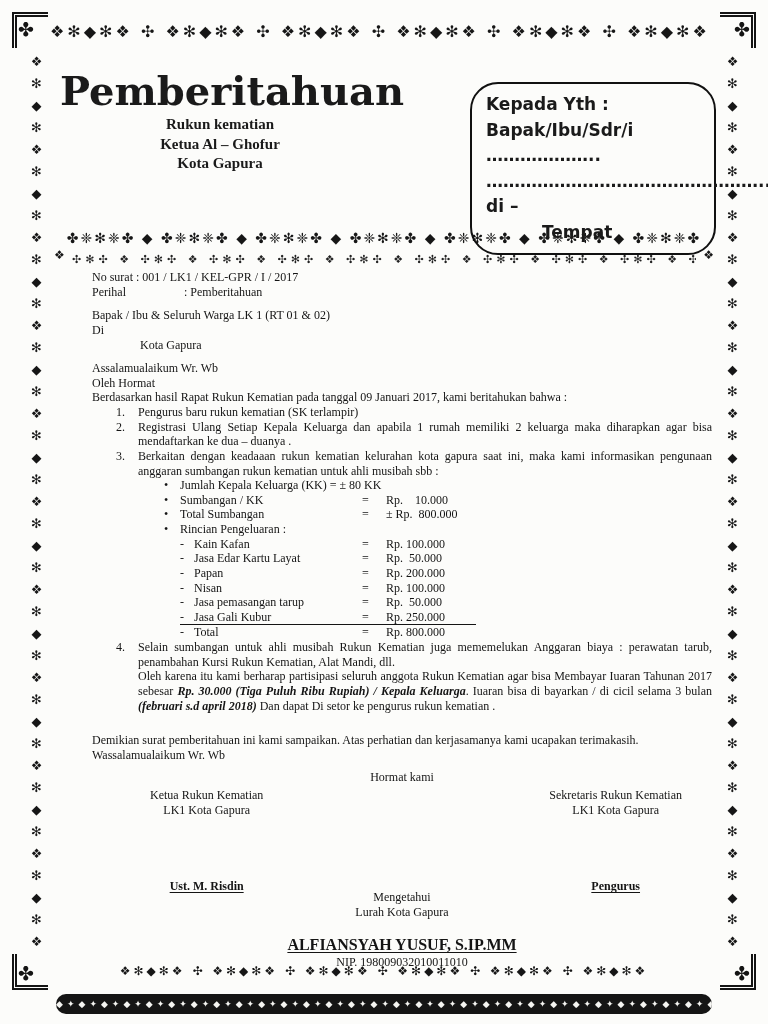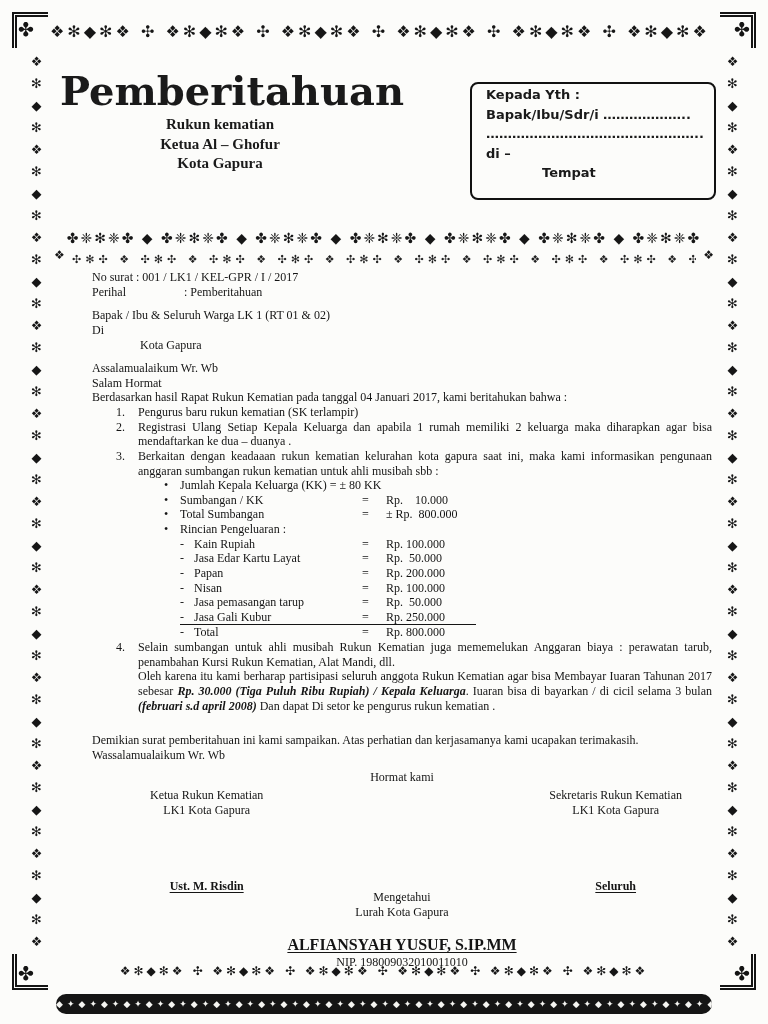--- a/index.html
+++ b/index.html
@@ -36,22 +36,22 @@
   .body-corner.l { left: 54px; }
   .body-corner.r { right: 54px; }
 
   
   .header { position: absolute; top: 56px; left: 56px; right: 52px; height: 166px; }
   .head-left { position: absolute; left: 4px; top: 14px; width: 320px; text-align: center; }
   .title { font-family: "DejaVu Serif", serif; font-weight: 700; font-size: 40px; line-height: 1.05; white-space: nowrap; }
   .org { font-size: 15px; font-weight: 700; line-height: 1.3; }
   .org-first { margin-top: 3px; }
   .address-box { position: absolute; top: 26px; right: 0; width: 246px; min-height: 118px;
-                 border: 2.5px solid #111; border-radius: 8px; padding: 1px 14px;
-                 font-family: "DejaVu Sans", sans-serif; font-weight: 700; font-size: 13px; line-height: 1.5; }
+                 border: 2.5px solid #111; border-radius: 28px; padding: 8px 14px;
+                 font-family: "DejaVu Sans", sans-serif; font-weight: 700; font-size: 17px; line-height: 1.5; }
   .address-box .indent { padding-left: 56px; }
 
   
   .letter { position: absolute; top: 270px; left: 92px; right: 56px; font-size: 12px; line-height: 1.22; color: #141414; }
   .center { text-align: center; }
   .heading { line-height: 1.35; margin-bottom: 8px; font-size: 12.5px; }
   .meta { margin-bottom: 9px; }
   .plabel { display: inline-block; width: 92px; }
   .block { margin-bottom: 9px; }
   .kg-indent { padding-left: 48px; }
@@ -130,22 +130,22 @@
       <div><span class="plabel">Perihal</span><span>: Pemberitahuan</span></div>
     </div>
 
     <div class="block">
       <div>Bapak / Ibu &amp; Seluruh Warga LK 1 (RT 01 &amp; 02)</div>
       <div>Di</div>
       <div class="kg-indent">Kota Gapura</div>
     </div>
 
     <div>Assalamualaikum Wr. Wb</div>
-    <div>Salam Hormat</div>
-    <div class="jpara">Berdasarkan hasil Rapat Rukun Kematian pada tanggal 04 Januari 2017, kami beritahukan bahwa :</div>
+    <div>Oleh Hormat</div>
+    <div class="jpara">Berdasarkan hasil Rapat Rukun Kematian pada tanggal 09 Januari 2017, kami beritahukan bahwa :</div>
 
     <div class="nrow">
       <span class="nno">1.</span>
       <div class="nbody">Pengurus baru rukun kematian (SK terlampir)</div>
     </div>
     <div class="nrow">
       <span class="nno">2.</span>
       <div class="nbody">Registrasi Ulang Setiap Kepala Keluarga dan apabila 1 rumah memiliki 2 keluarga maka diharapkan agar bisa mendaftarkan ke dua – duanya .</div>
     </div>
     <div class="nrow">
@@ -170,21 +170,21 @@
           <span class="mamt">± Rp.  800.000</span>
         </div>
         <div class="brow">
           <span class="bul">•</span>
           <span>Rincian Pengeluaran :</span>
         </div>
 
         <div class="dashes">
           <div class="drow">
             <span class="dash">-</span>
-            <span class="dlabel">Kain Rupiah</span>
+            <span class="dlabel">Kain Kafan</span>
             <span class="meq">=</span>
             <span class="mamt">Rp. 100.000</span>
           </div>
           <div class="drow">
             <span class="dash">-</span>
             <span class="dlabel">Jasa Edar Kartu Layat</span>
             <span class="meq">=</span>
             <span class="mamt">Rp.  50.000</span>
           </div>
           <div class="drow">
@@ -219,40 +219,40 @@
           </div>
         </div>
       </div>
     </div>
 
     <div class="nrow">
       <span class="nno">4.</span>
       <div class="nbody">
         <div class="jpara">Selain sumbangan untuk ahli musibah Rukun Kematian juga mememelukan Anggaran biaya : perawatan tarub, penambahan Kursi Rukun Kematian, Alat Mandi, dll.</div>
         <div class="jpara">
-          <span>Oleh karena itu kami berharap partisipasi seluruh anggota Rukun Kematian agar bisa Membayar Iuaran Tahunan 2017 sebesar </span><span class="bi">Rp. 30.000 (Tiga Puluh Ribu Rupiah) / Kepala Keluarga</span><span>.  Iuaran bisa di bayarkan / di cicil selama 3 bulan </span><span class="bi">(februari s.d april 2008)</span><span> Dan dapat Di setor ke pengurus rukun kematian .</span>
+          <span>Oleh karena itu kami berharap partisipasi seluruh anggota Rukun Kematian agar bisa Membayar Iuaran Tahunan 2017 sebesar </span><span class="bi">Rp. 30.000 (Tiga Puluh Ribu Rupiah) / Kepala Keluarga</span><span>.  Iuaran bisa di bayarkan / di cicil selama 3 bulan </span><span class="bi">(februari s.d april 2018)</span><span> Dan dapat Di setor ke pengurus rukun kematian .</span>
         </div>
       </div>
     </div>
 
     <div class="closing">Demikian surat pemberitahuan ini kami sampaikan. Atas perhatian dan kerjasamanya kami ucapakan terimakasih.</div>
     <div>Wassalamualaikum Wr. Wb</div>
 
     <div class="hormat center">Hormat kami</div>
 
     <div class="sigrow">
       <div class="sigcol">
         <div>Ketua Rukun Kematian</div>
         <div>LK1 Kota Gapura</div>
         <div class="signame">Ust. M. Risdin</div>
       </div>
       <div class="sigcol">
         <div>Sekretaris Rukun Kematian</div>
         <div>LK1 Kota Gapura</div>
-        <div class="signame">Seluruh</div>
+        <div class="signame">Pengurus</div>
       </div>
     </div>
 
     <div class="mengetahui">
       <div>Mengetahui</div>
       <div>Lurah Kota Gapura</div>
     </div>
 
     <div class="approver">
       <div class="approver-name">ALFIANSYAH YUSUF, S.IP.MM</div>

